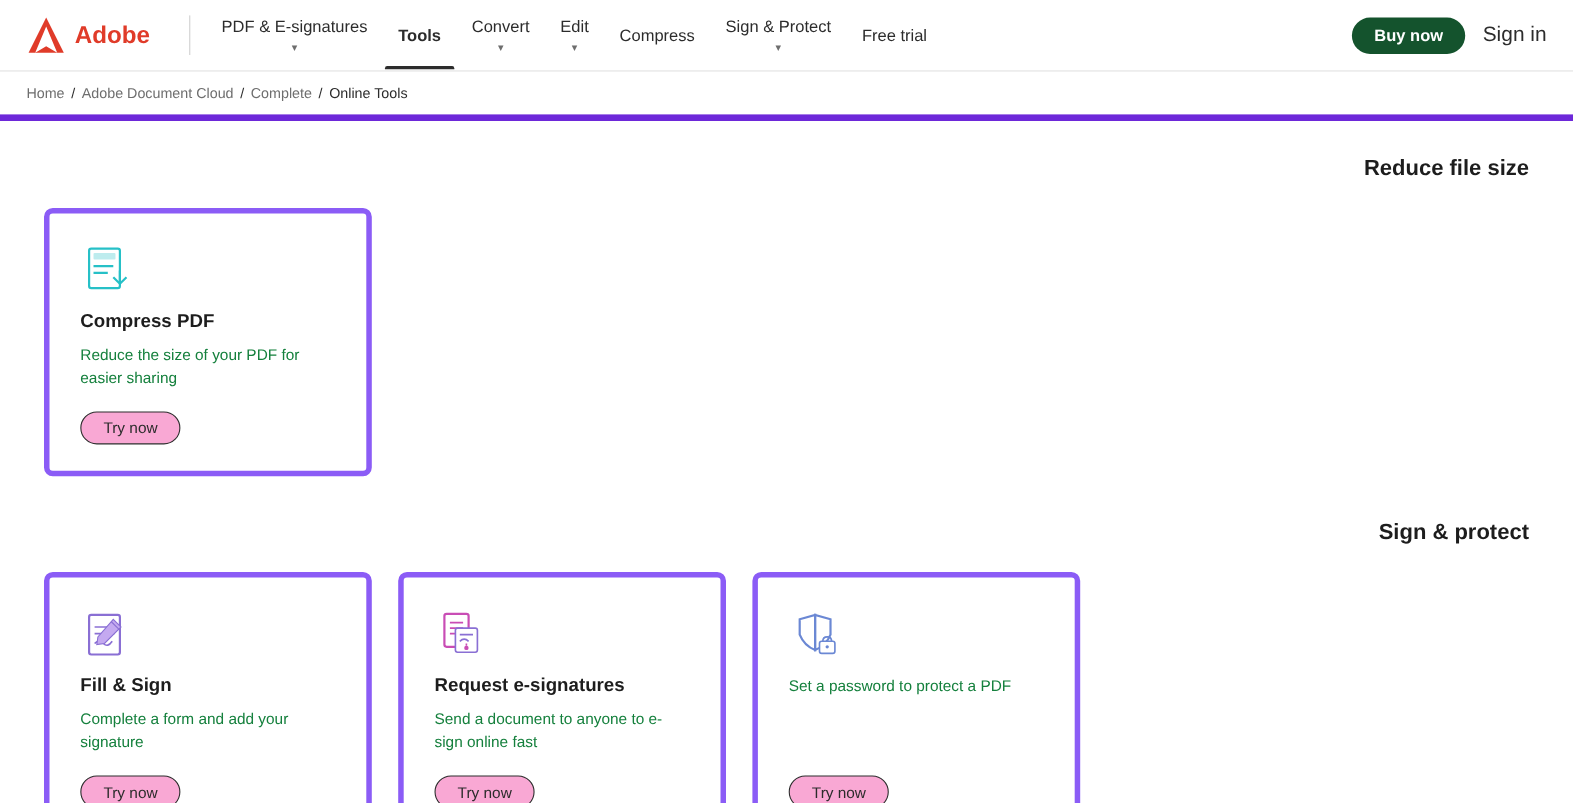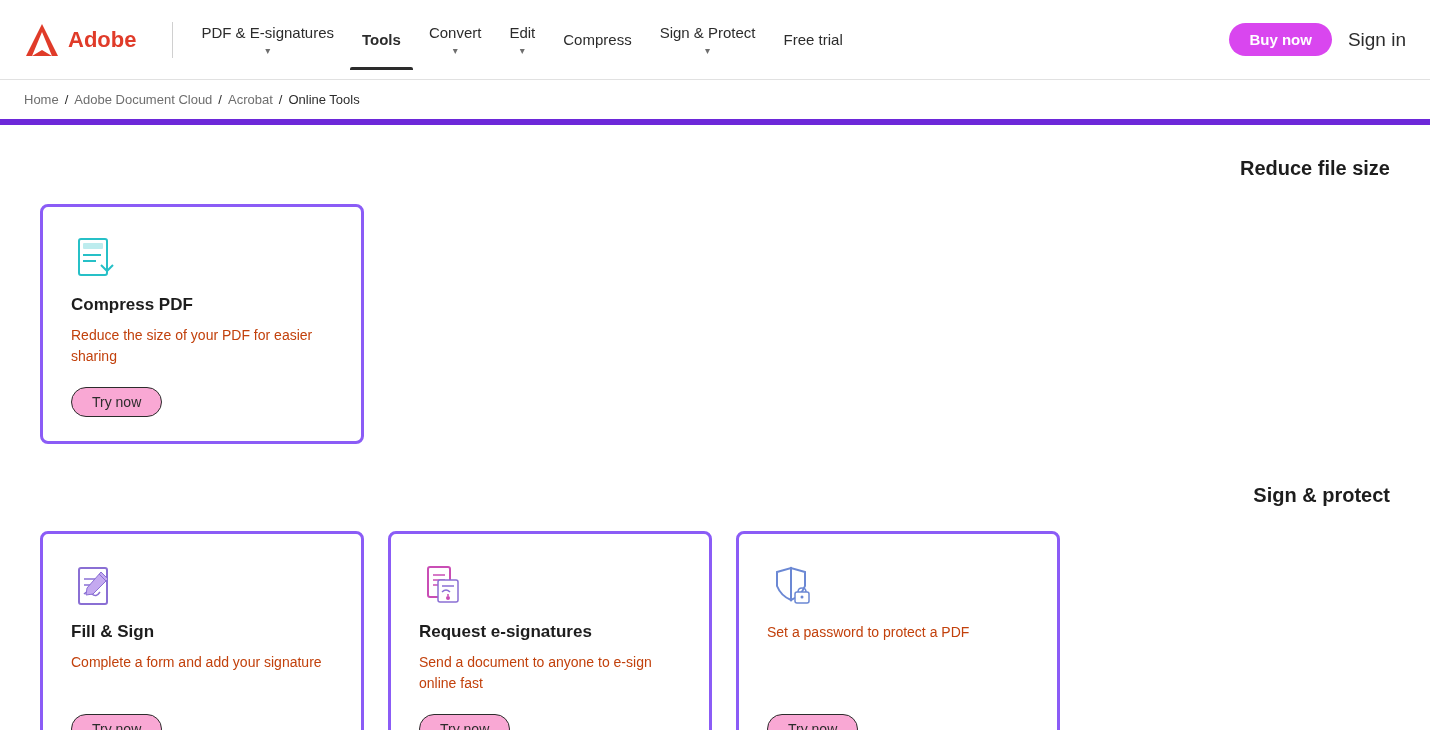--- a/index.html
+++ b/index.html
@@ -1,20 +1,20 @@
 <!DOCTYPE html>
 <html><head>
   <meta charset="utf-8">
   <style>
     * { margin: 0; padding: 0; box-sizing: border-box; }
     body { font-family: 'Adobe Clean', Arial, sans-serif; background: #fff; color: #2c2c2c; width: 1430px; min-height: 730px; overflow-x: hidden; }
 
     
     nav {
-      display: flex; align-items: center; height: 80px;
+      display: flex; align-items: center; height: 65px;
       border-bottom: 1px solid #e1e1e1; padding: 0 24px; gap: 0;
       position: relative;
     }
     .nav-logo { display: flex; align-items: center; gap: 8px; margin-right: 20px; cursor: pointer; }
     .nav-logo-icon { width: 36px; height: 36px; }
     .nav-logo-text { font-size: 22px; font-weight: 700; color: #e03b29; }
     .nav-divider { width: 1px; height: 36px; background: #d0d0d0; margin: 0 16px; }
     .nav-items { display: flex; align-items: center; gap: 4px; flex: 1; }
     .nav-item {
       padding: 8px 12px; font-size: 15px; color: #2c2c2c; cursor: pointer;
@@ -22,21 +22,21 @@
       border-radius: 4px; position: relative; flex-direction: column;
     }
     .nav-item.active { font-weight: 700; }
     .nav-item.active::after {
       content: ''; position: absolute; bottom: -14px; left: 0; right: 0;
       height: 3px; background: #2c2c2c; border-radius: 2px 2px 0 0;
     }
     .nav-chevron { font-size: 10px; color: #6e6e6e; }
     .nav-right { display: flex; align-items: center; gap: 16px; margin-left: auto; }
     .btn-buy {
-      background: #d946ef; color: #fff; border: none; border-radius: 20px;
+      background: #14532d; color: #fff; border: none; border-radius: 20px;
       padding: 8px 20px; font-size: 15px; cursor: pointer; font-weight: 600;
     }
     .nav-signin { font-size: 19px; color: #2c2c2c; cursor: pointer; }
 
     
     .breadcrumb {
       padding: 12px 24px; display: flex; align-items: center; gap: 6px;
       font-size: 13px; color: #6e6e6e; border-bottom: 6px solid #6d28d9;
     }
     .breadcrumb a { color: #6e6e6e; text-decoration: none; cursor: pointer; }
@@ -44,27 +44,27 @@
     .breadcrumb-sep { color: #ababab; }
 
     
     .main { padding: 32px 40px 60px; }
 
     .section-title { font-size: 20px; font-weight: 700; color: #1d1d1d; margin-bottom: 24px; text-align: right; }
 
     
     .cards-row { display: flex; gap: 24px; flex-wrap: wrap; }
     .card {
-      background: #fff; border: 3px solid #8b5cf6; border-radius: 8px;
-      padding: 28px 28px 24px; width: 324px; min-height: 200px;
+      background: #fff; border: 5px solid #8b5cf6; border-radius: 8px;
+      padding: 28px 28px 24px; width: 298px; min-height: 200px;
       display: flex; flex-direction: column; gap: 0;
     }
     .card-icon { width: 48px; height: 48px; margin-bottom: 12px; }
     .card-title { font-size: 17px; font-weight: 700; color: #1d1d1d; margin-bottom: 10px; }
-    .card-desc { font-size: 14px; color: #c2410c; line-height: 1.5; flex: 1; margin-bottom: 20px; }
+    .card-desc { font-size: 14px; color: #15803d; line-height: 1.5; flex: 1; margin-bottom: 20px; }
     .btn-try {
       display: inline-block; border: 1.5px solid #2c2c2c; border-radius: 20px;
       padding: 6px 20px; font-size: 14px; color: #2c2c2c; cursor: pointer;
       background: #f9a8d4; width: fit-content; font-weight: 500;
     }
 
     .section { margin-bottom: 40px; }
     .section2 { margin-top: 36px; }
   </style>
 </head>
@@ -111,21 +111,21 @@
     <button class="btn-buy">Buy now</button>
     <span class="nav-signin">Sign in</span>
   </div>
 </nav>
 
 <div class="breadcrumb">
   <a>Home</a>
   <span class="breadcrumb-sep">/</span>
   <a>Adobe Document Cloud</a>
   <span class="breadcrumb-sep">/</span>
-  <a>Acrobat</a>
+  <a>Complete</a>
   <span class="breadcrumb-sep">/</span>
   <span>Online Tools</span>
 </div>
 
 <div class="main">
 
   <div class="section">
     <h2 class="section-title">Reduce file size</h2>
     <div class="cards-row">
 

